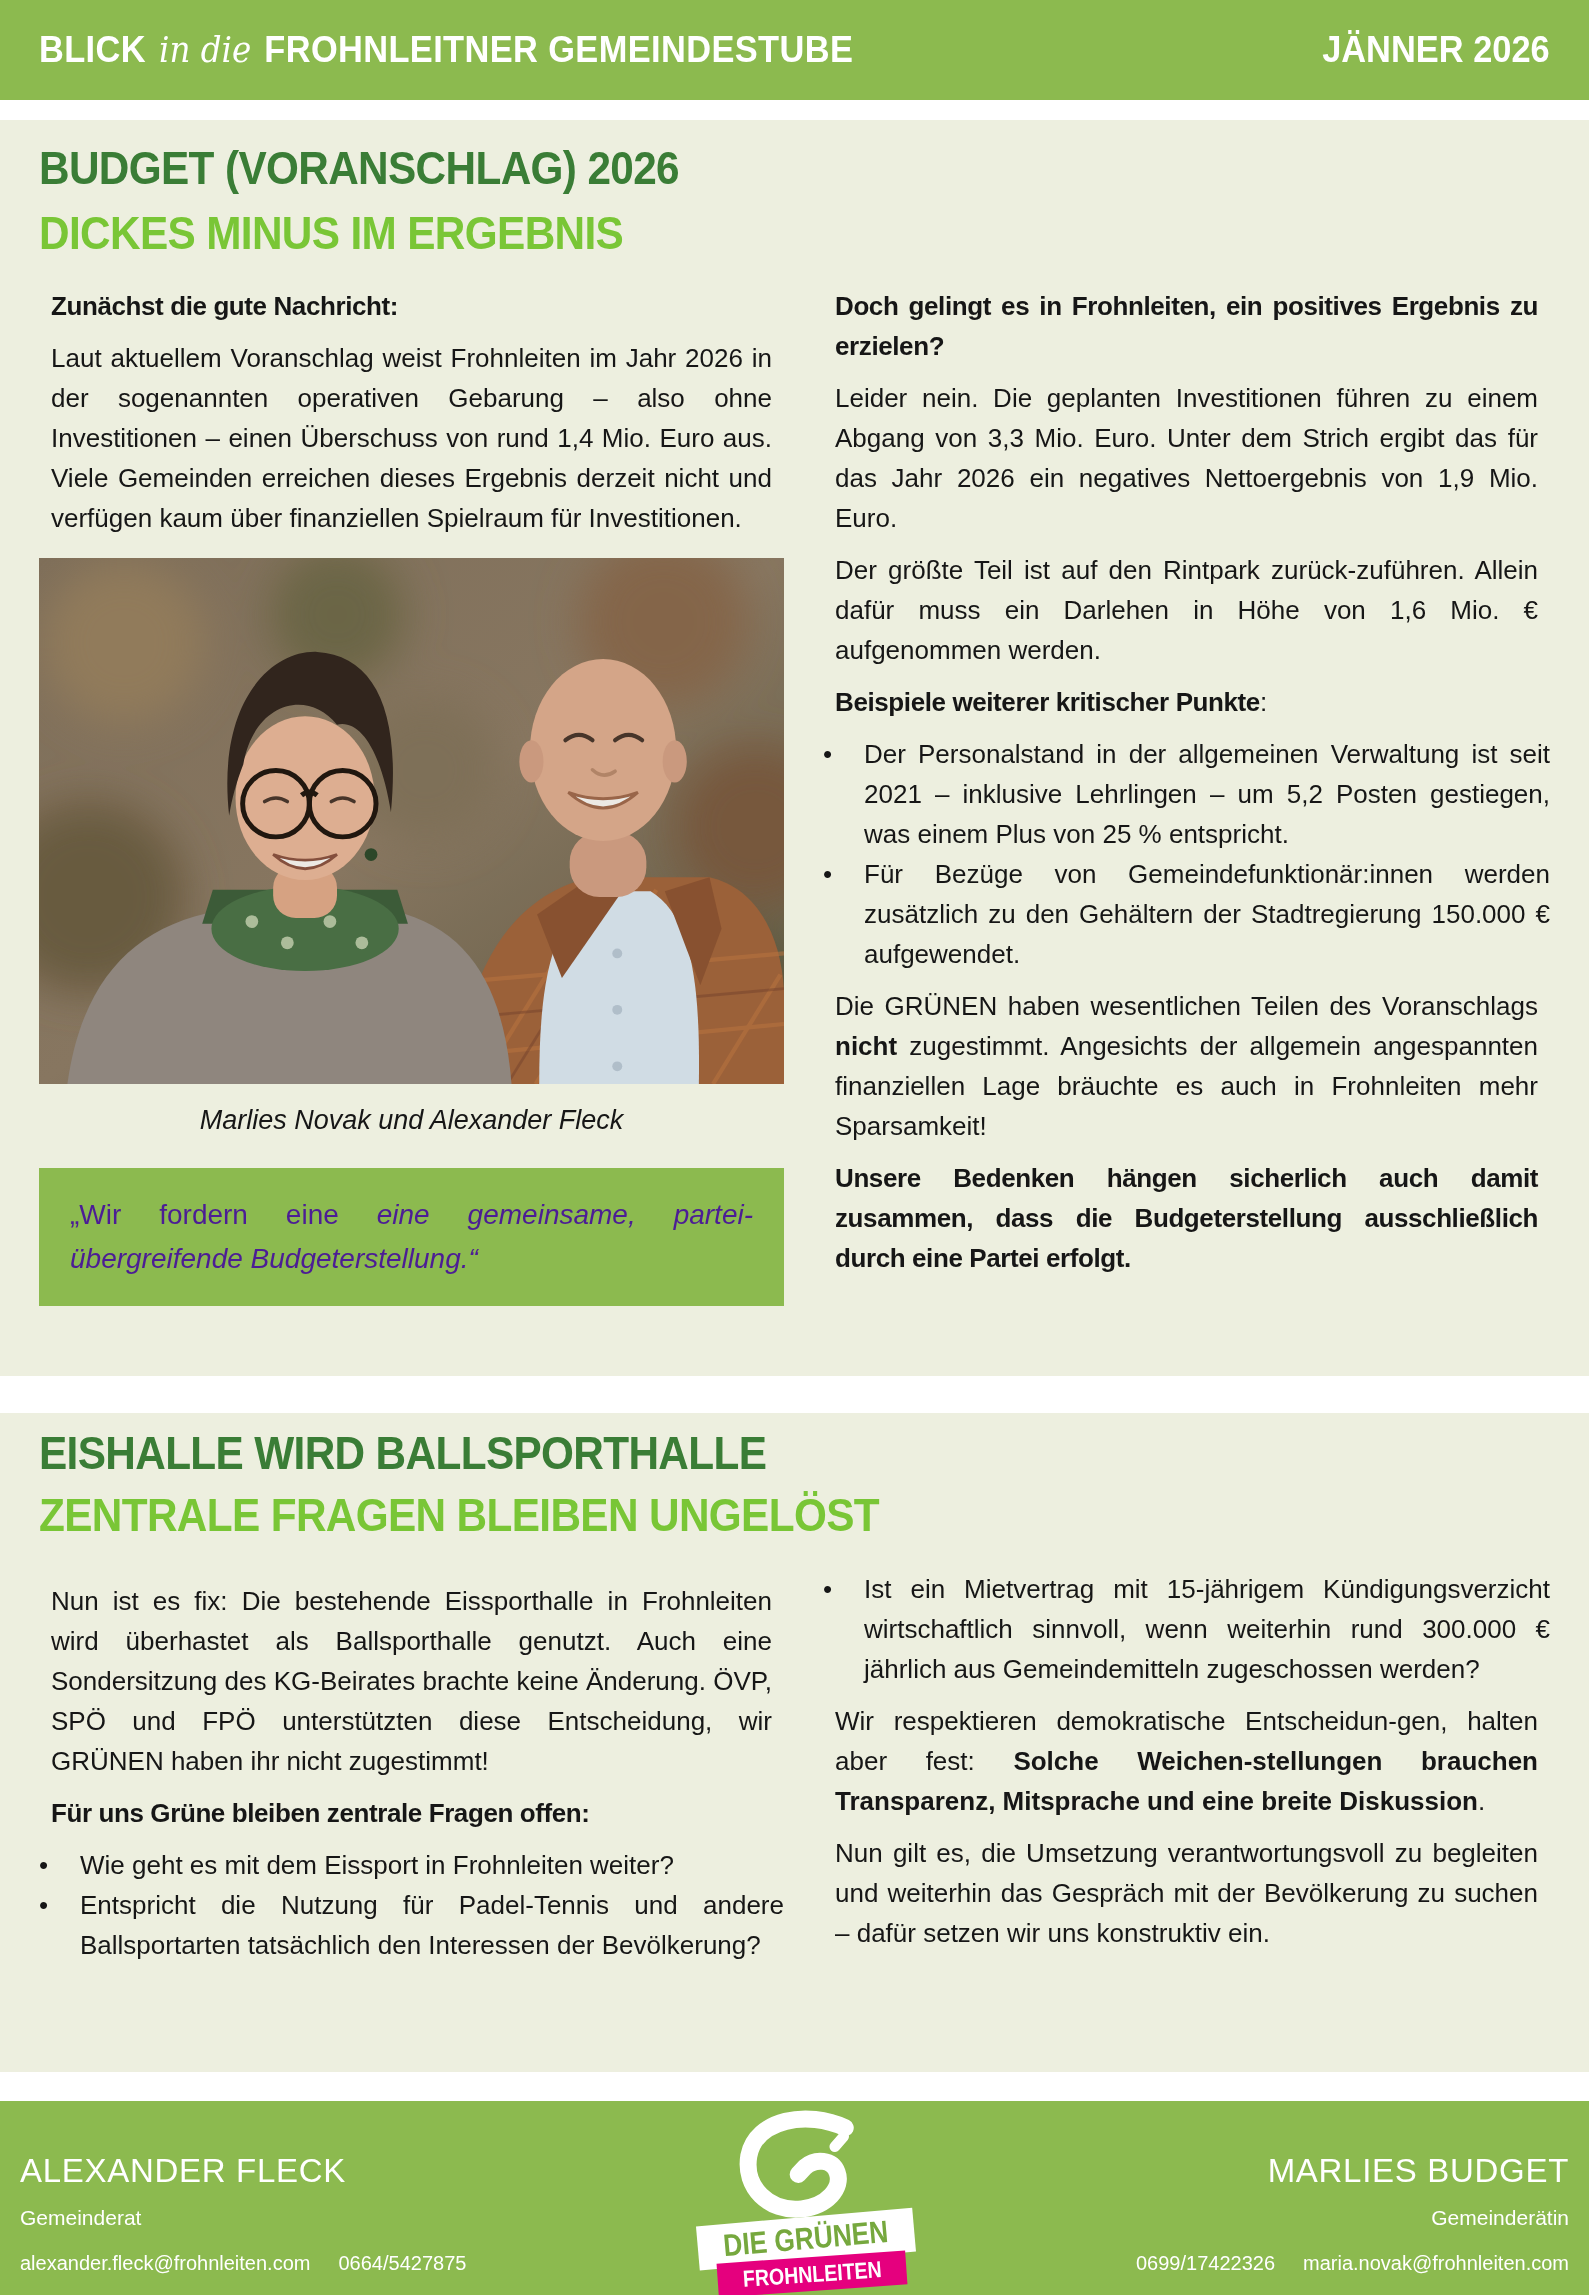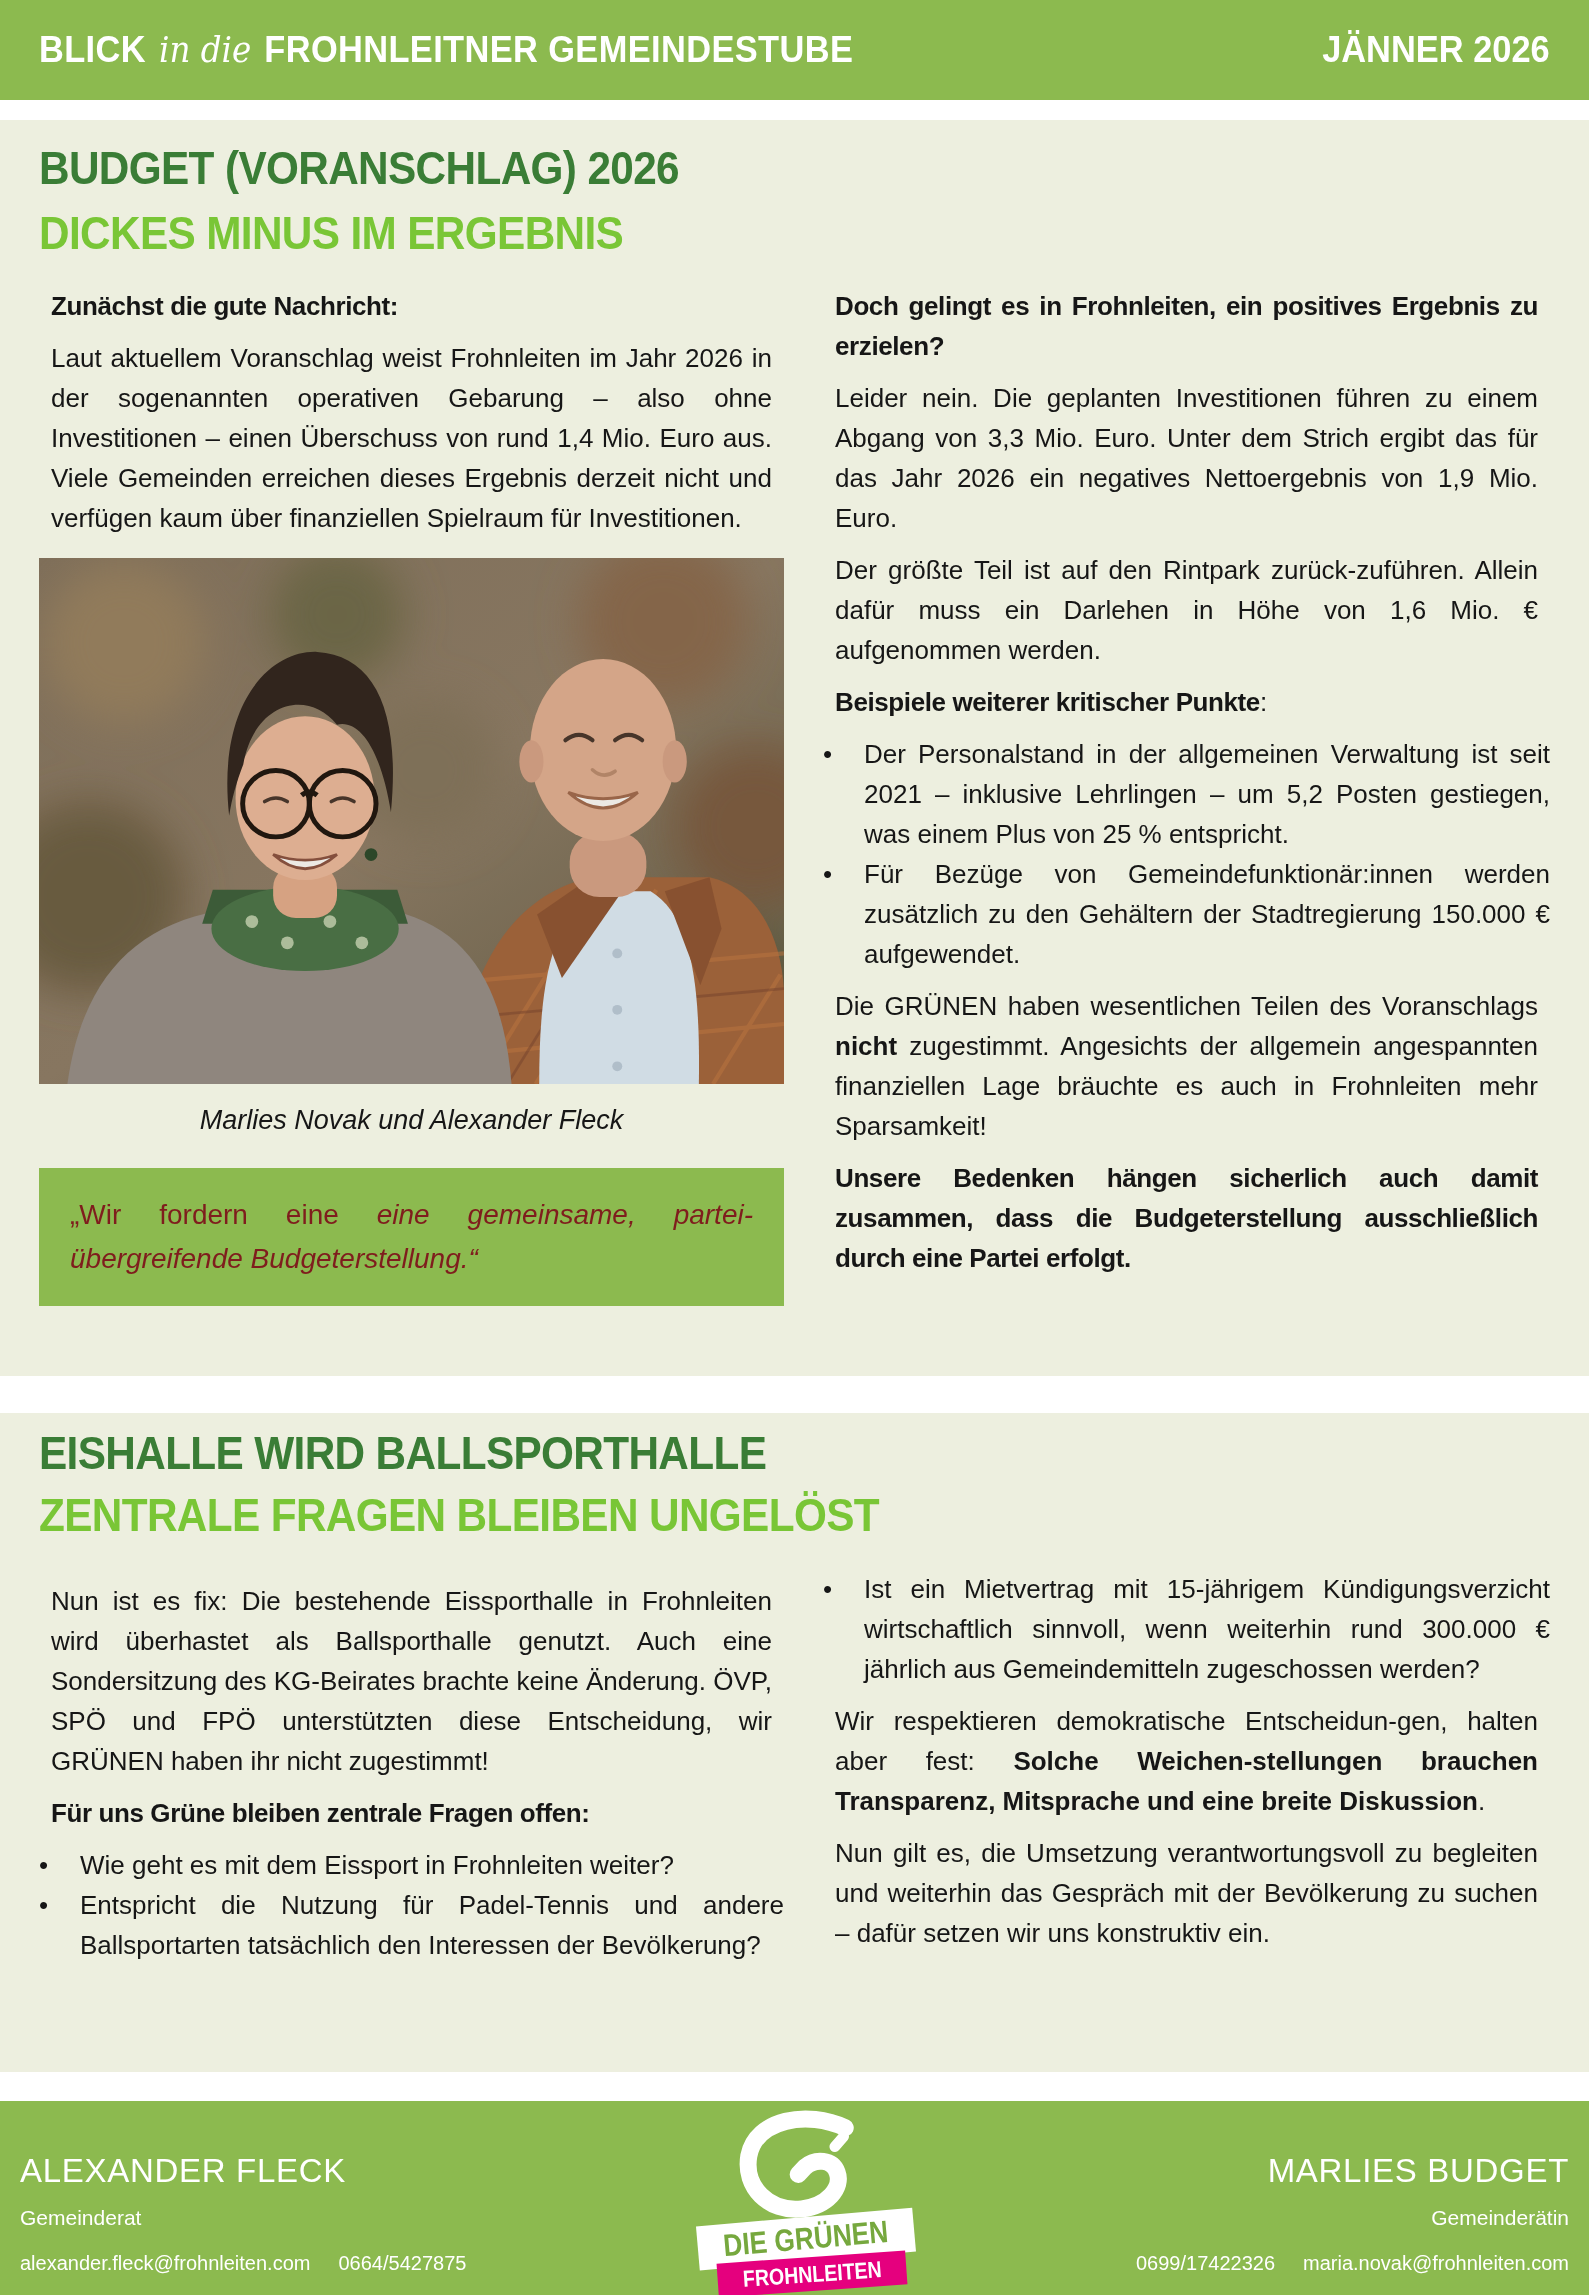--- a/index.html
+++ b/index.html
@@ -47,21 +47,21 @@
   .bold-inline { font-weight: 700; }
   .bullet { display: flex; }
   .bullet .marker { flex: 0 0 41px; }
   .bullet .btext { flex: 1; display: block; text-align: justify; }
   
   .photo { margin-top: 20px; width: 100%; height: 526px; }
   .photo svg { width: 100%; height: 100%; display: block; }
   .caption { margin-top: 15.5px; margin-bottom: 28px; text-align: center;
     font-style: italic; font-size: 27px; }
   .quote {
-    background: #8cba4f; color: #7f1d1d; padding: 25.4px 31px;
+    background: #8cba4f; color: #4c1d95; padding: 25.4px 31px;
     font-size: 28px; line-height: 44px; text-align: justify;
   }
   .quote .qi { font-style: italic; }
   .stray {
     position: absolute; left: 821px; top: 2072px; font-size: 30px;
     font-weight: 700; color: #111; line-height: 1;
   }
   
   .footer {
     position: absolute; left: 0; top: 2101px; width: 100%; height: 232px;

